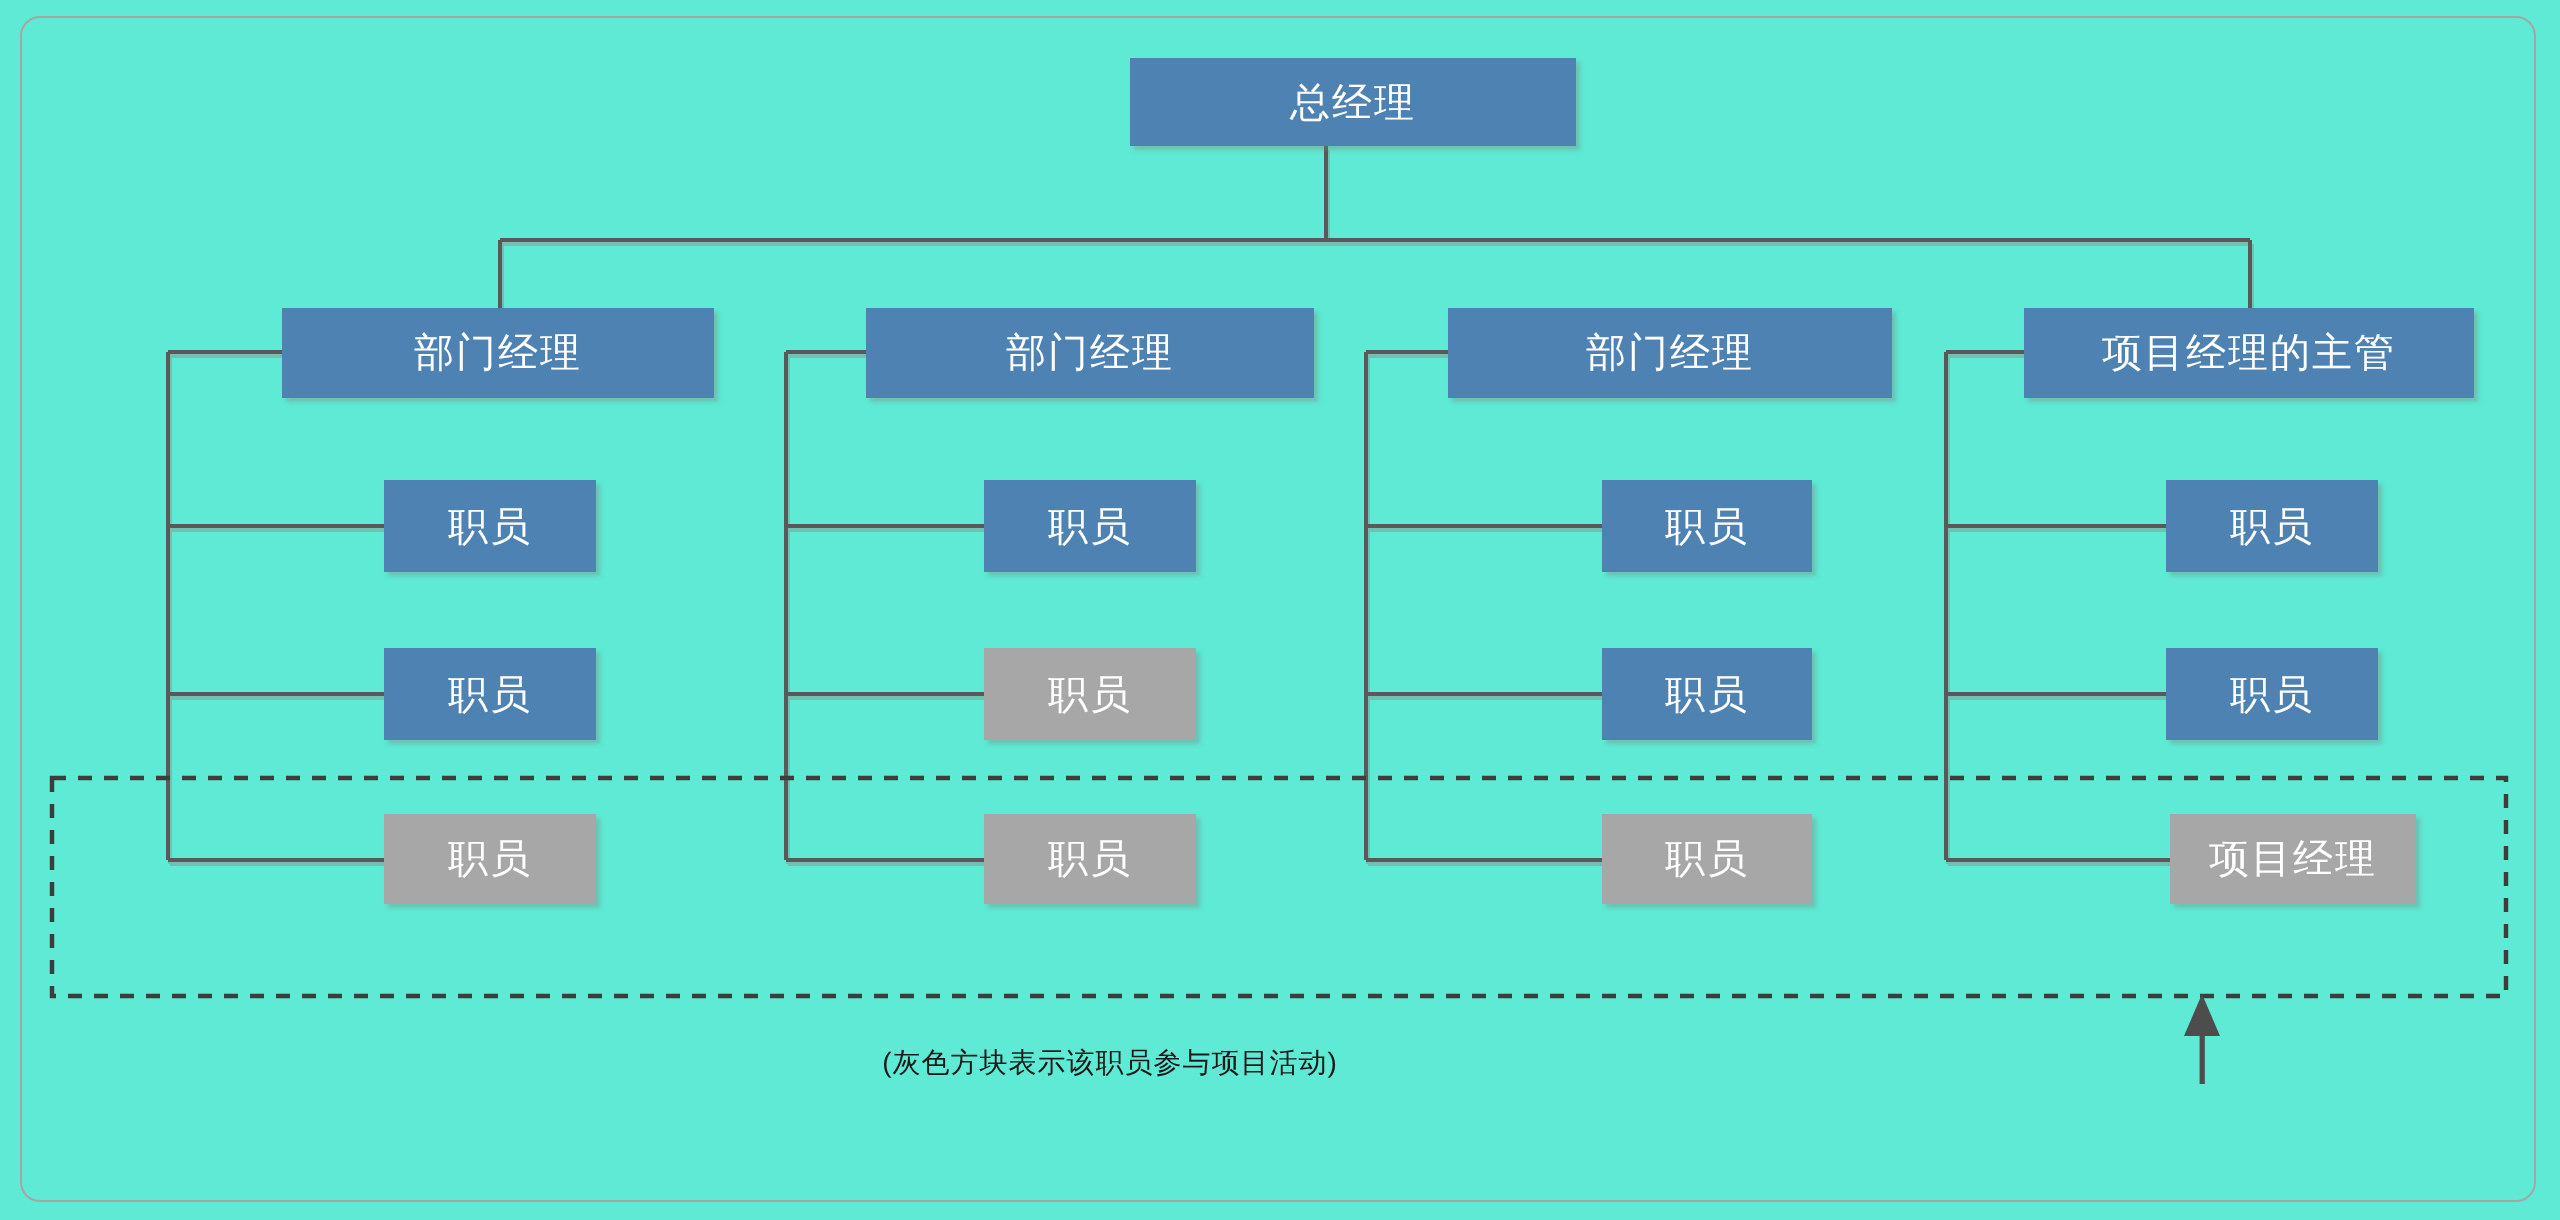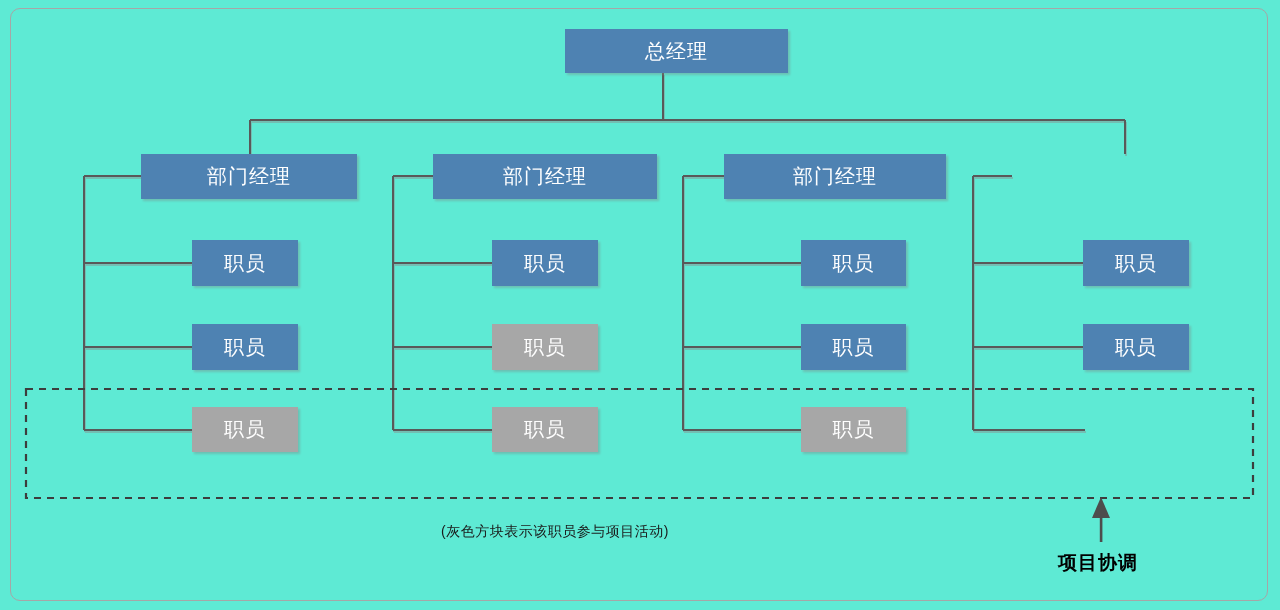--- a/index.html
+++ b/index.html
@@ -102,20 +102,21 @@
   <div class="node blue" style="left:433px; top:154px; width:224px; height:45px;">部门经理</div>
   <div class="node blue" style="left:492px; top:240px; width:106px; height:46px;">职员</div>
   <div class="node gray" style="left:492px; top:324px; width:106px; height:46px;">职员</div>
   <div class="node gray" style="left:492px; top:407px; width:106px; height:45px;">职员</div>
 
   <div class="node blue" style="left:724px; top:154px; width:222px; height:45px;">部门经理</div>
   <div class="node blue" style="left:801px; top:240px; width:105px; height:46px;">职员</div>
   <div class="node blue" style="left:801px; top:324px; width:105px; height:46px;">职员</div>
   <div class="node gray" style="left:801px; top:407px; width:105px; height:45px;">职员</div>
 
+  <div class="node blue" style="left:1012px; top:154px; width:225px; height:45px;">项目经理的主管</div>
   <div class="node blue" style="left:1083px; top:240px; width:106px; height:46px;">职员</div>
   <div class="node blue" style="left:1083px; top:324px; width:106px; height:46px;">职员</div>
+  <div class="node gray" style="left:1085px; top:407px; width:123px; height:45px;">项目经理</div>
 
   <div class="caption">(灰色方块表示该职员参与项目活动)</div>
 
-  <div class="coord-label">项目协调</div>
 
 </div>
 
 </body></html>

